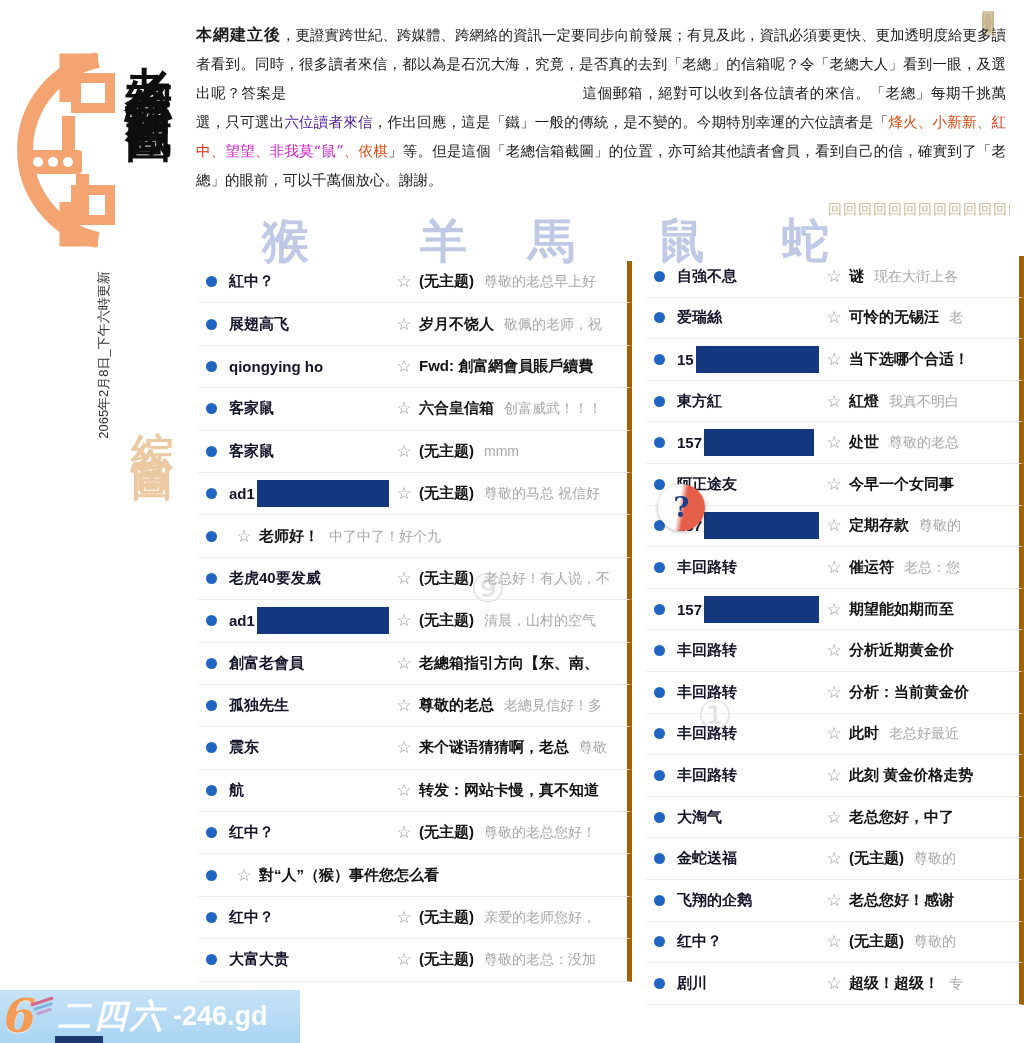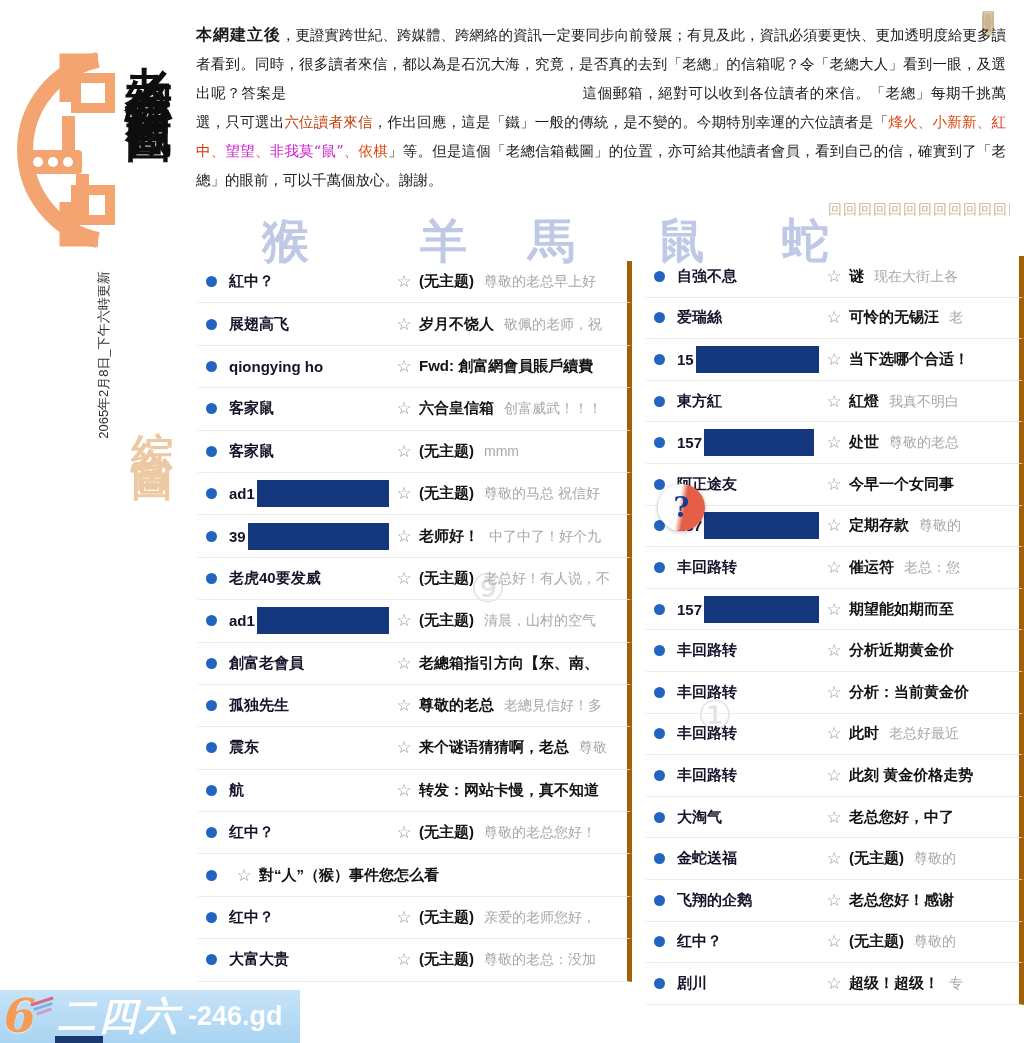--- a/index.html
+++ b/index.html
@@ -26,21 +26,21 @@
     font-size:13px;color:#2e2e2e;text-align:center;white-space:nowrap;
   }
   
   .intro{
     position:absolute;left:196px;top:20px;width:810px;
     font-family:"DejaVu Serif",serif;font-size:14.5px;line-height:29px;
     color:#1b1b1b;text-align:justify;z-index:2;
   }
   .intro .lead{font-size:16px;font-weight:bold;letter-spacing:1px;}
   .gap-spacer{display:inline-block;width:295px;height:1px;}
-  .hl-magenta{color:#c2410c;}
+  .hl-magenta{color:#4c1d95;}
   
   .meander{color:#c9b48e;font-size:14px;letter-spacing:1px;line-height:14px;z-index:1;}
   .meander-h{position:absolute;left:828px;top:202px;width:182px;height:16px;overflow:hidden;white-space:nowrap;}
   .meander-v{position:absolute;left:982px;top:0;height:202px;overflow:hidden;writing-mode:vertical-rl;}
   
   .zodiac-char{
     position:absolute;top:210px;font-family:"DejaVu Serif",serif;
     font-size:47px;color:#b4c0e2;opacity:.85;z-index:0;font-weight:bold;
   }
   .faint-num{position:absolute;font-size:40px;color:#e3e3e3;z-index:0;font-weight:normal;}
@@ -82,21 +82,21 @@
     font-size:46px;font-weight:bold;color:#f49b55;font-style:italic;
     margin-left:4px;font-family:"DejaVu Serif",serif;line-height:53px;
     text-shadow:0 1px 1px rgba(255,255,255,.7);
   }
   .banner-streaks{width:26px;height:18px;margin:-20px 0 0 -6px;position:relative;flex:none;}
   .banner-streaks i{position:absolute;display:block;height:3px;border-radius:2px;transform:rotate(-18deg);}
   .banner-streaks i:nth-child(1){width:24px;background:#d66a8a;top:2px;left:0;}
   .banner-streaks i:nth-child(2){width:20px;background:#7fb3d8;top:7px;left:3px;}
   .banner-streaks i:nth-child(3){width:16px;background:#c8a0d0;top:12px;left:6px;}
   .banner-brand{
-    color:#fff;font-size:38px;font-weight:bold;font-family:"DejaVu Serif",serif;
+    color:#fff;font-size:33px;font-weight:bold;font-family:"DejaVu Serif",serif;
     margin-left:2px;letter-spacing:3px;font-style:italic;
   }
   .banner-domain{color:#fff;font-size:27px;font-weight:bold;margin-left:7px;}
   .bottom-sliver{position:absolute;left:55px;top:1036px;width:48px;height:7px;background:#1c3a70;z-index:5;}
 </style>
 </head>
 <body>
 
 <div class="logo-mark">
   <svg width="116" height="200" viewBox="0 0 116 200">
@@ -169,21 +169,20 @@
       <span class="subject"><b>(无主题)</b><span class="preview">mmm</span></span>
     </div>
     <div class="mail-row">
       <span class="dot"></span>
       <span class="sender">ad1<span class="redact" style="width: 150px;"></span></span>
       <span class="star">☆</span>
       <span class="subject"><b>(无主题)</b><span class="preview">尊敬的马总 祝信好</span></span>
     </div>
     <div class="mail-row">
       <span class="dot"></span>
-      <span class="sender">39<span class="redact" style="width: 175px;"></span></span>
       <span class="star">☆</span>
       <span class="subject"><b>老师好！</b><span class="preview">中了中了！好个九</span></span>
     </div>
     <div class="mail-row">
       <span class="dot"></span>
       <span class="sender">老虎40要发威</span>
       <span class="star">☆</span>
       <span class="subject"><b>(无主题)</b><span class="preview">老总好！有人说，不</span></span>
     </div>
     <div class="mail-row">

